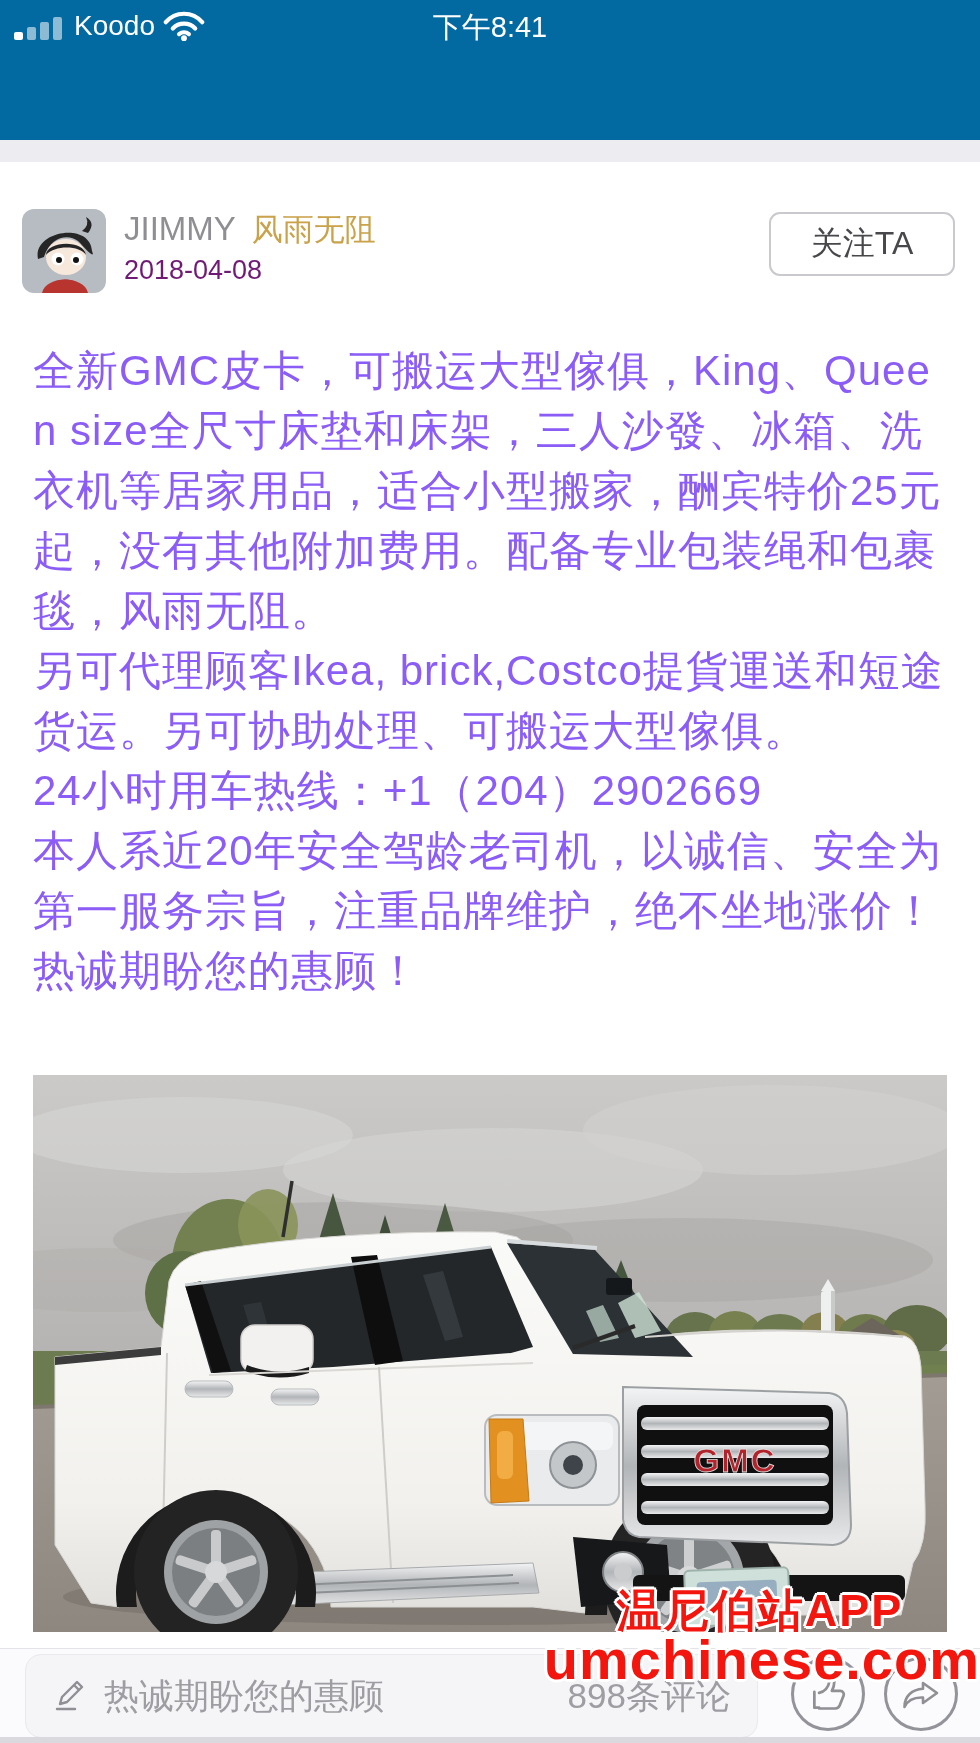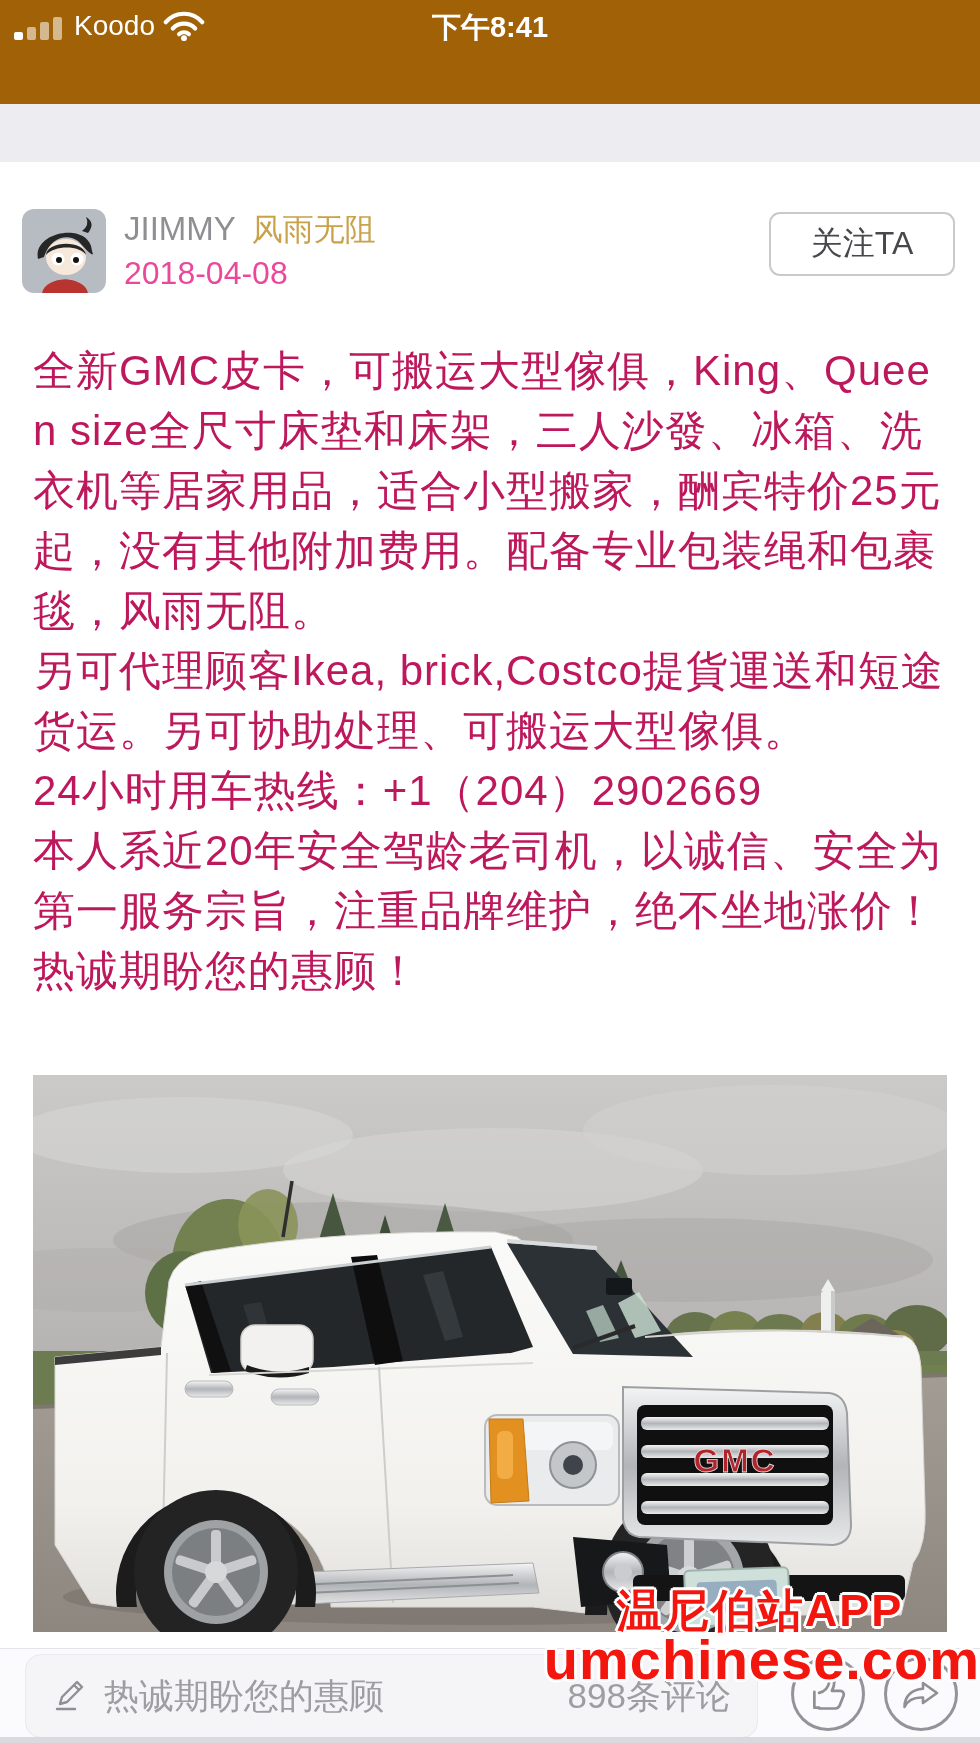--- a/index.html
+++ b/index.html
@@ -1,45 +1,45 @@
 <!DOCTYPE html>
 <html><head>
 <meta charset="utf-8">
 <style>
   html,body{margin:0;padding:0;background:#fff;}
   .screen{position:relative;width:980px;height:1743px;overflow:hidden;background:#ececf1;
           font-family:"Liberation Sans","DejaVu Sans",sans-serif;-webkit-font-smoothing:antialiased;}
 
   
-  .header{position:absolute;top:0;left:0;width:980px;height:104px;background:#a16207;}
+  .header{position:absolute;top:0;left:0;width:980px;height:140px;background:#0369a1;}
   .status-bar{position:absolute;top:0;left:0;width:100%;height:46px;color:#fff;}
   .sb-left{position:absolute;left:14px;top:9px;display:flex;align-items:flex-end;gap:8px;}
   .sb-carrier{font-size:28px;line-height:30px;color:#fff;}
-  .sb-time{position:absolute;left:0;right:0;top:8px;text-align:center;font-size:29px;font-weight:700;color:#fff;}
+  .sb-time{position:absolute;left:0;right:0;top:8px;text-align:center;font-size:29px;font-weight:400;color:#fff;}
   .sb-right{position:absolute;right:12px;top:7px;display:flex;align-items:center;gap:11px;}
   .sb-batt-pct{font-size:28px;color:#fff;}
   .nav-bar{position:absolute;top:46px;left:0;width:100%;height:94px;}
   .back-btn{position:absolute;left:22px;top:12px;width:70px;height:76px;cursor:pointer;}
   .nav-title{position:absolute;left:0;right:0;top:24px;text-align:center;font-size:41px;font-weight:700;color:#fff;}
   .more-btn{position:absolute;right:32px;top:40px;display:flex;gap:15px;cursor:pointer;padding:6px;}
   .more-btn .dot{width:12px;height:12px;border-radius:50%;background:#fff;}
 
   
   .card{position:absolute;top:162px;left:0;width:980px;height:1486px;background:#fff;}
   .post-header{position:relative;height:118px;padding-top:10px;margin-top:37px;}
   .avatar{position:absolute;left:22px;top:10px;width:84px;height:84px;border-radius:12px;overflow:hidden;cursor:pointer;}
   .user-name-row{position:absolute;left:124px;top:10px;display:flex;align-items:baseline;gap:16px;}
   .user-name{font-size:33px;color:#8e8e93;cursor:pointer;}
   .user-badge{font-size:31px;color:#c9a24a;}
-  .post-date{position:absolute;left:124px;top:56px;font-size:32px;color:#ec4899;}
+  .post-date{position:absolute;left:124px;top:56px;font-size:27px;color:#701a75;}
   .follow-btn{position:absolute;right:25px;top:13px;width:186px;height:64px;box-sizing:border-box;
               background:#fff;border:2px solid #c9c9ce;border-radius:11px;color:#48484c;font-size:32px;
               display:flex;align-items:center;justify-content:center;cursor:pointer;}
 
-  .post-body{margin:14px 33px 0 33px;width:914px;font-size:42px;line-height:60px;color:#be185d;
+  .post-body{margin:14px 33px 0 33px;width:914px;font-size:42px;line-height:60px;color:#8b5cf6;
              letter-spacing:1px;word-break:break-all;}
   .post-body p{margin:0;}
 
   .photo{position:absolute;left:33px;top:913px;width:914px;height:557px;overflow:hidden;cursor:pointer;}
   .photo svg{display:block;}
 
   
   .watermark{position:absolute;left:540px;top:1588px;width:440px;text-align:center;z-index:6;
              color:#f2160e;font-weight:800;pointer-events:none;
              text-shadow:-3px 0 0 #fff,3px 0 0 #fff,0 -3px 0 #fff,0 3px 0 #fff,

